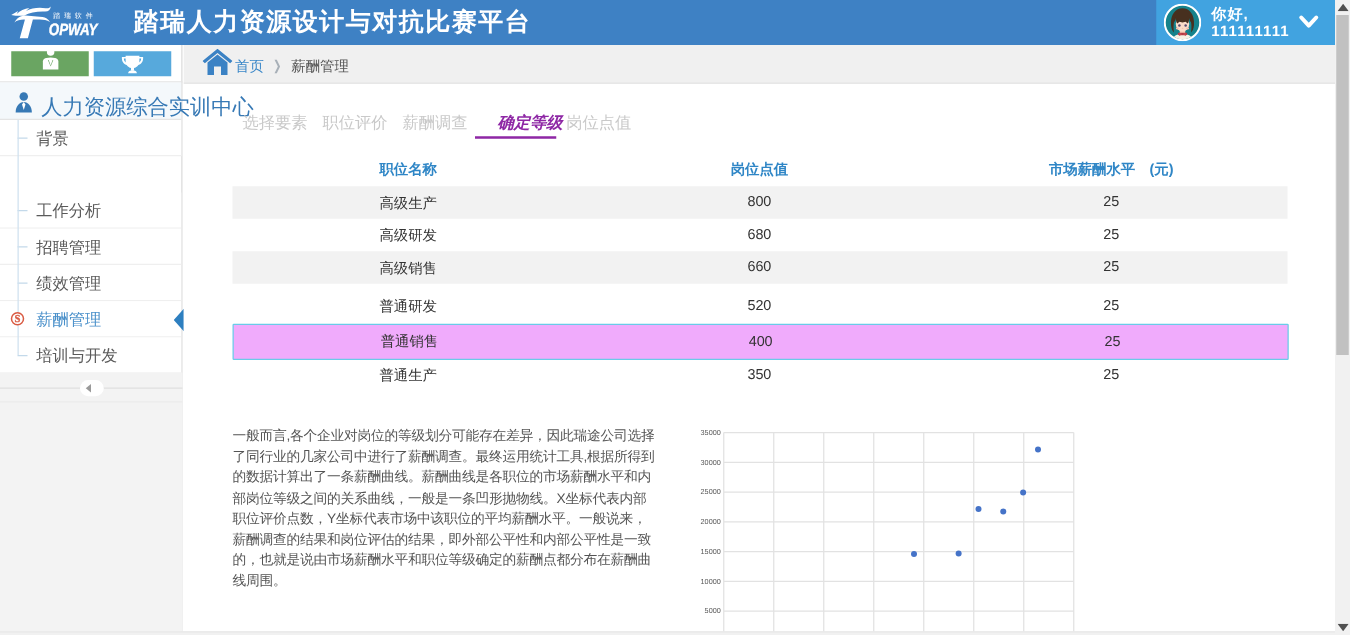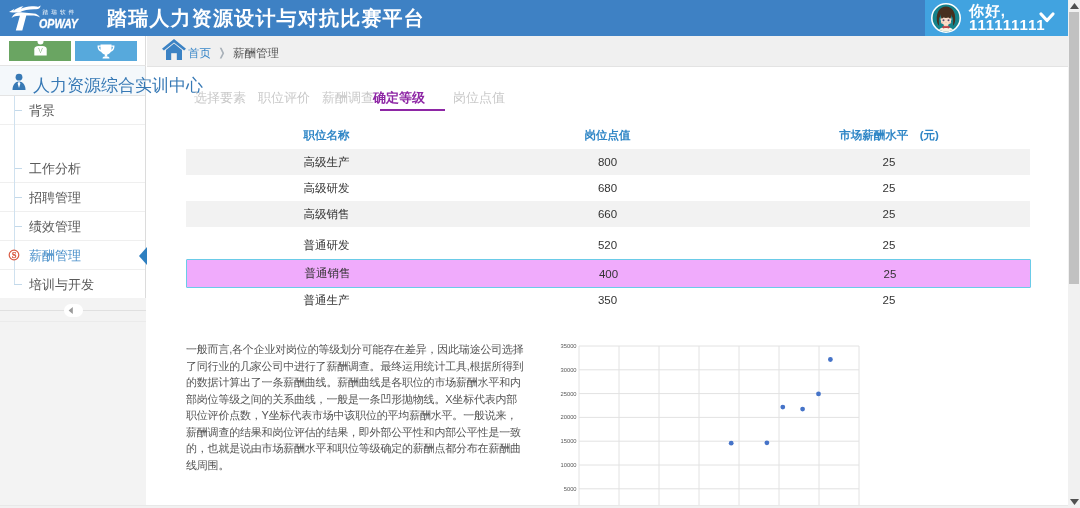--- a/index.html
+++ b/index.html
@@ -8,21 +8,21 @@
 html,body { width:1080px; height:508px; overflow:hidden; background:#fff;
   font-family:"Liberation Sans", sans-serif; }
 .abs { position:absolute; }
 #page { position:relative; width:1080px; height:508px; }
 
 
 #header { left:0; top:0; width:1080px; height:36px; background:#3e81c4; }
 #title { left:107px; top:0; height:36px; line-height:37px; color:#fff;
   font-size:20px; font-weight:bold; letter-spacing:1.2px; }
 #userarea { left:925px; top:0; width:143px; height:36px; background:#41a3e0; }
-#usertext { left:969px; top:4px; color:#fff; font-size:15px; line-height:14px; font-weight:bold; letter-spacing:0.9px;}
+#usertext { left:969px; top:4px; color:#fff; font-size:12px; line-height:14px; font-weight:bold; letter-spacing:0.9px;}
 
 
 #vsb { left:1068px; top:0; width:12px; height:508px; background:#f1f1f1; }
 #vsb-thumb { left:1069px; top:12px; width:10px; height:272px; background:#c1c1c1; }
 
 
 #sidebar { left:0; top:36px; width:146px; height:469px; background:#fff;
   border-right:1px solid #dcdcdc; }
 .btn { top:41px; height:20px; width:62px; }
 #btn-green { left:9px; background:#6aa562; }
@@ -186,21 +186,21 @@
       <rect x="9.2" y="14.2" width="5.6" height="6.8" fill="#f0f0f0"></rect>
     </svg>
   </div>
   <div class="abs" style="left:188px; top:46px; font-size:11.5px; color:#3a87c8;">首页</div>
   <div class="abs" style="left:218px; top:46.5px; font-size:9px; color:#a8b0b8; transform:scale(0.9,1.2);">❯</div>
   <div class="abs" style="left:233px; top:46px; font-size:11.5px; color:#555;">薪酬管理</div>
 
   <div class="abs tab" style="left:194px;">选择要素</div>
   <div class="abs tab" style="left:258px;">职位评价</div>
   <div class="abs tab" style="left:322px;">薪酬调查</div>
-  <div class="abs tab" id="tab-active" style="left:373px;">确定等级</div>
+  <div class="abs tab" id="tab-active" style="left:398px;font-style:italic;">确定等级</div>
   <div class="abs tab" style="left:453px;">岗位点值</div>
   <div class="abs" id="tab-underline"></div>
 
   <div class="abs trow" id="thead">
     <div class="tcell c1">职位名称</div>
       <div class="tcell c2">岗位点值</div>
       <div class="tcell c3">市场薪酬水平　(元)</div>
   </div>
   <div class="abs trow" style="top:149px; background:#f2f2f2;">
     <div class="tcell c1">高级生产</div>

